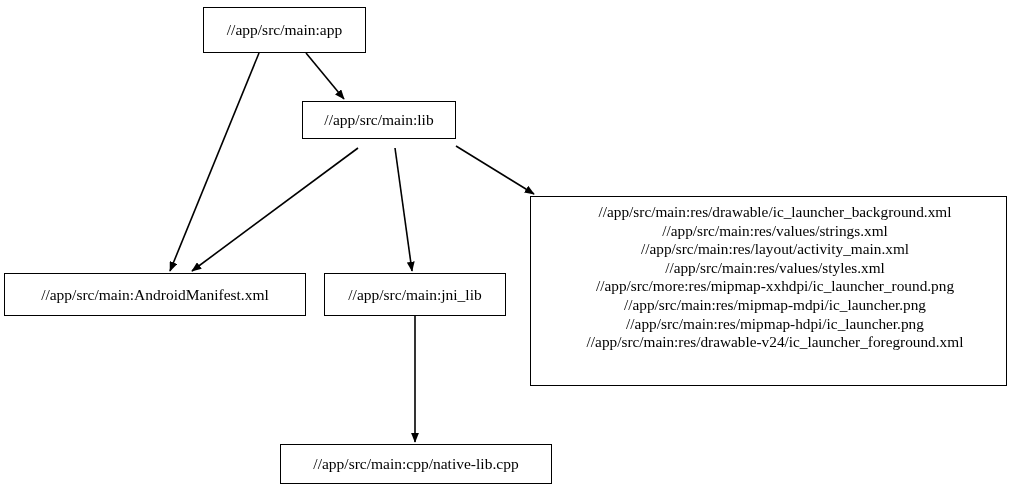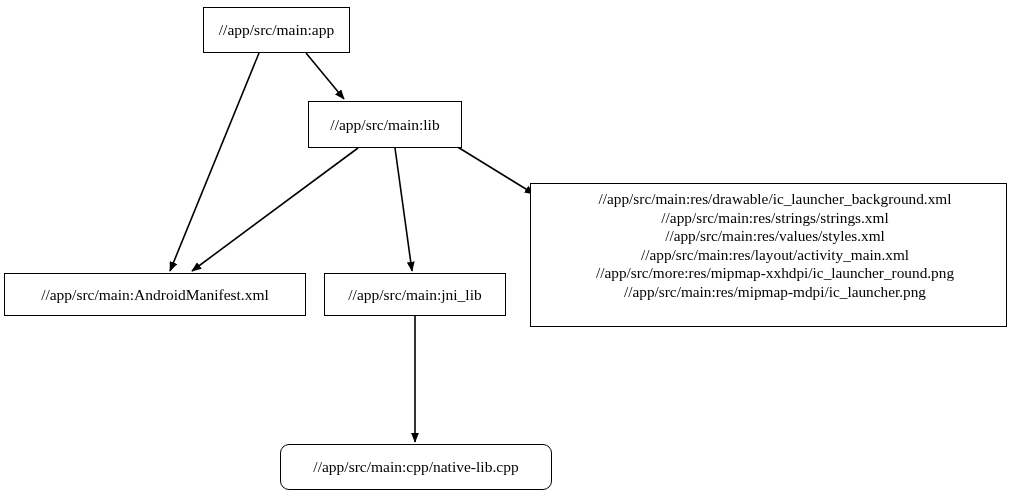--- a/index.html
+++ b/index.html
@@ -50,26 +50,26 @@
     white-space: normal;
     line-height: 18.6px;
     font-size: 15.3px;
   }
   .node-multiline .node-label .ml-line {
     display: block;
     white-space: nowrap;
   }
 
   
-  #node-app       { left: 203px; top: 7px;   width: 147px; height: 46px; }
-  #node-lib       { left: 302px; top: 101px; width: 154px; height: 47px; margin-left: 6px; }
+  #node-app       { left: 203px; top: 7px;   width: 163px; height: 46px; }
+  #node-lib       { left: 302px; top: 101px; width: 154px; height: 38px; }
   #node-manifest  { left: 4px;   top: 273px; width: 302px; height: 43px; align-items: center; }
   #node-jni       { left: 324px; top: 273px; width: 182px; height: 43px; align-items: center; }
-  #node-res       { left: 530px; top: 183px; width: 477px; height: 144px; padding-left: 13px; }
-  #node-cpp       { left: 280px; top: 444px; width: 272px; height: 46px; border-radius: 9px; }
+  #node-res       { left: 530px; top: 196px; width: 477px; height: 190px; padding-left: 13px; }
+  #node-cpp       { left: 280px; top: 444px; width: 272px; height: 40px; }
 </style>
 </head>
 <body>
 
 <div id="canvas">
 
   <svg id="edge-layer" viewBox="0 0 1018 496" width="1018" height="496" xmlns="http://www.w3.org/2000/svg">
     <defs>
       <marker id="arrowhead" markerWidth="10" markerHeight="8" refX="9.2" refY="4" orient="auto" markerUnits="userSpaceOnUse">
         <path d="M0,0 L10,4 L0,8 Z" fill="#000000"></path>
@@ -101,25 +101,27 @@
     <span class="node-label">//app/src/main:AndroidManifest.xml</span>
   </div>
 
   <div class="node" id="node-jni">
     <span class="node-label">//app/src/main:jni_lib</span>
   </div>
 
   <div class="node node-multiline" id="node-res">
     <span class="node-label">
         <span class="ml-line">//app/src/main:res/drawable/ic_launcher_background.xml</span>
-        <span class="ml-line">//app/src/main:res/strings/strings.xml</span>
+        <span class="ml-line">//app/src/main:res/values/strings.xml</span>
+        <span class="ml-line">//app/src/main:res/layout/activity_main.xml</span>
         <span class="ml-line">//app/src/main:res/values/styles.xml</span>
-        <span class="ml-line">//app/src/main:res/layout/activity_main.xml</span>
         <span class="ml-line">//app/src/more:res/mipmap-xxhdpi/ic_launcher_round.png</span>
         <span class="ml-line">//app/src/main:res/mipmap-mdpi/ic_launcher.png</span>
+        <span class="ml-line">//app/src/main:res/mipmap-hdpi/ic_launcher.png</span>
+        <span class="ml-line">//app/src/main:res/drawable-v24/ic_launcher_foreground.xml</span>
       </span>
   </div>
 
   <div class="node" id="node-cpp">
     <span class="node-label">//app/src/main:cpp/native-lib.cpp</span>
   </div>
 
 </div>
 
 </body></html>

